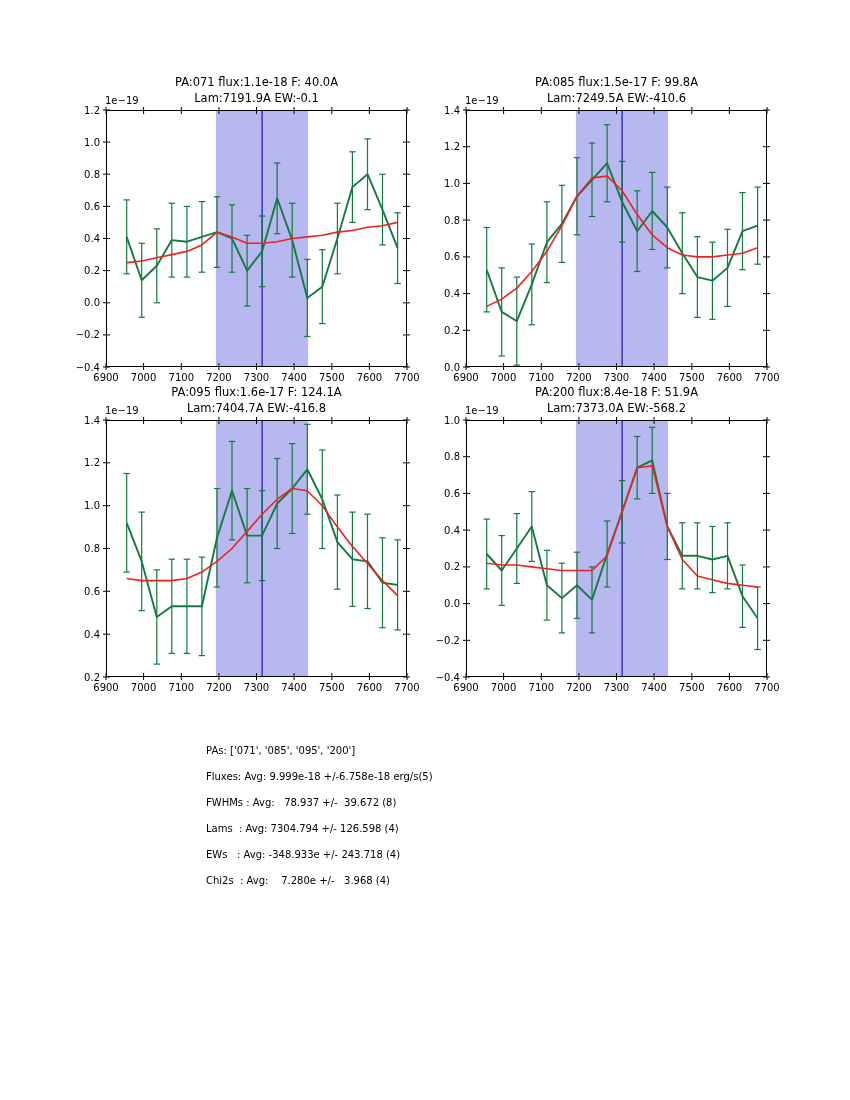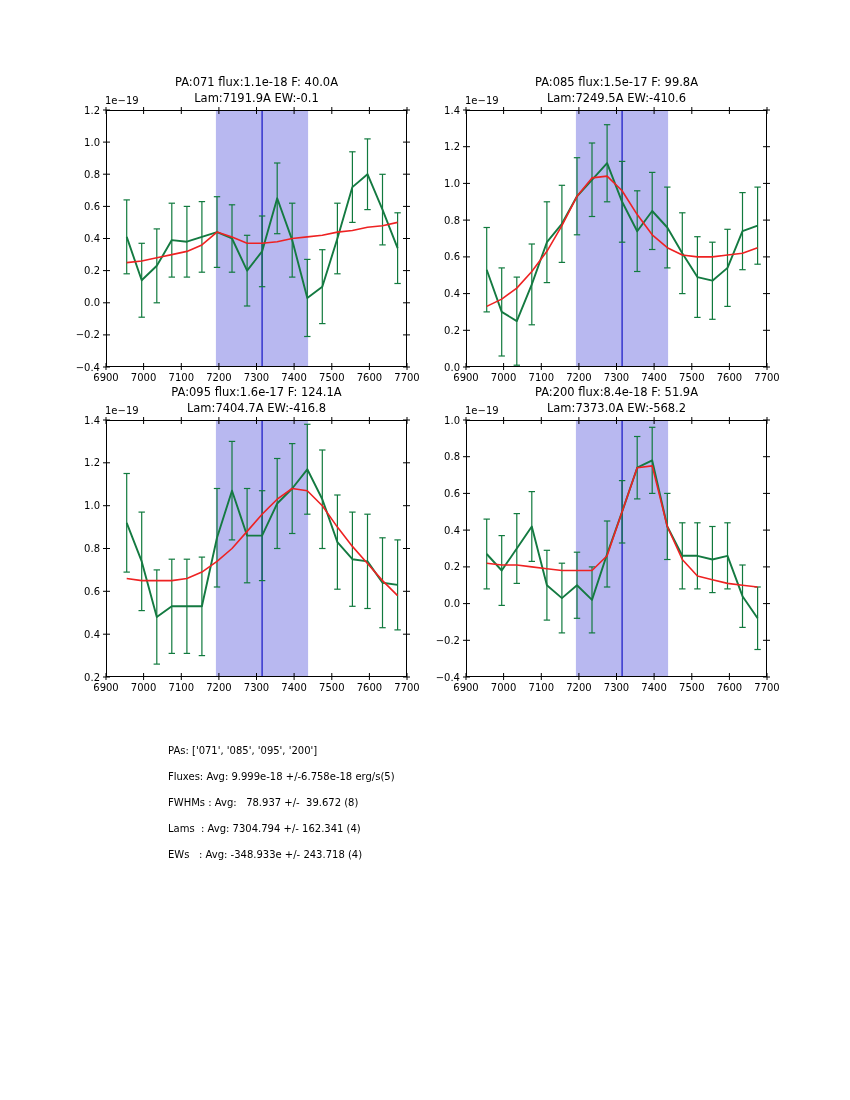--- a/index.html
+++ b/index.html
@@ -1,21 +1,21 @@
 <!DOCTYPE html>
 <html><head>
 <meta charset="utf-8">
 <style>
   html,body{margin:0;padding:0;background:#ffffff;}
   .figure{position:relative;width:850px;height:1100px;background:#ffffff;overflow:hidden;
           font-family:"DejaVu Sans", sans-serif;}
   #charts{position:absolute;left:0;top:0;}
   svg text{font-family:"DejaVu Sans", sans-serif;fill:#000000;}
   .summary{position:absolute;left:168px;top:738px;}
-  .sline{font-size:10px;line-height:26px;color:#000000;white-space:pre;}
+  .sline{font-size:10px;line-height:26px;color:#000000;white-space:pre;margin-left:38px;}
 </style>
 </head>
 <body>
 
 <div class="figure">
   <svg id="charts" width="850" height="720" viewBox="0 0 850 720">
       <g>
         <rect x="215.9" y="110" width="92.2" height="257" fill="#b8b8f0"></rect>
         <line x1="262.1" y1="110" x2="262.1" y2="367" stroke="#2020c8" stroke-width="1.3"></line>
         <g stroke="#117a3e" stroke-width="1.2">
@@ -494,16 +494,17 @@
         <text x="465" y="414" text-anchor="start" font-size="10">1e−19</text>
         <text x="616.5" y="396" text-anchor="middle" font-size="11.5">PA:200 flux:8.4e-18 F: 51.9A</text>
         <text x="616.5" y="412" text-anchor="middle" font-size="11.5">Lam:7373.0A EW:-568.2</text>
       </g>
     </svg>
 
   <div class="summary">
     <div class="sline">PAs: ['071', '085', '095', '200']</div>
     <div class="sline">Fluxes: Avg: 9.999e-18 +/-6.758e-18 erg/s(5)</div>
     <div class="sline">FWHMs : Avg:   78.937 +/-  39.672 (8)</div>
-    <div class="sline">Lams  : Avg: 7304.794 +/- 162.341 (4)</div>
+    <div class="sline">Lams  : Avg: 7304.794 +/- 126.598 (4)</div>
     <div class="sline">EWs   : Avg: -348.933e +/- 243.718 (4)</div>
+    <div class="sline">Chi2s  : Avg:    7.280e +/-   3.968 (4)</div>
   </div>
 </div>
 
 </body></html>

